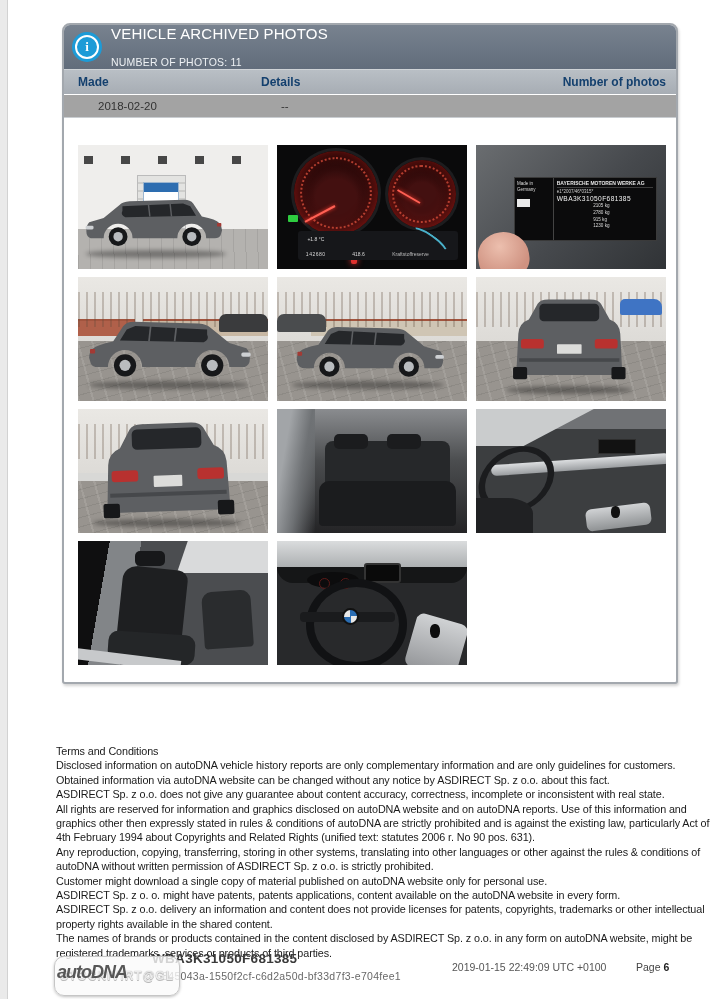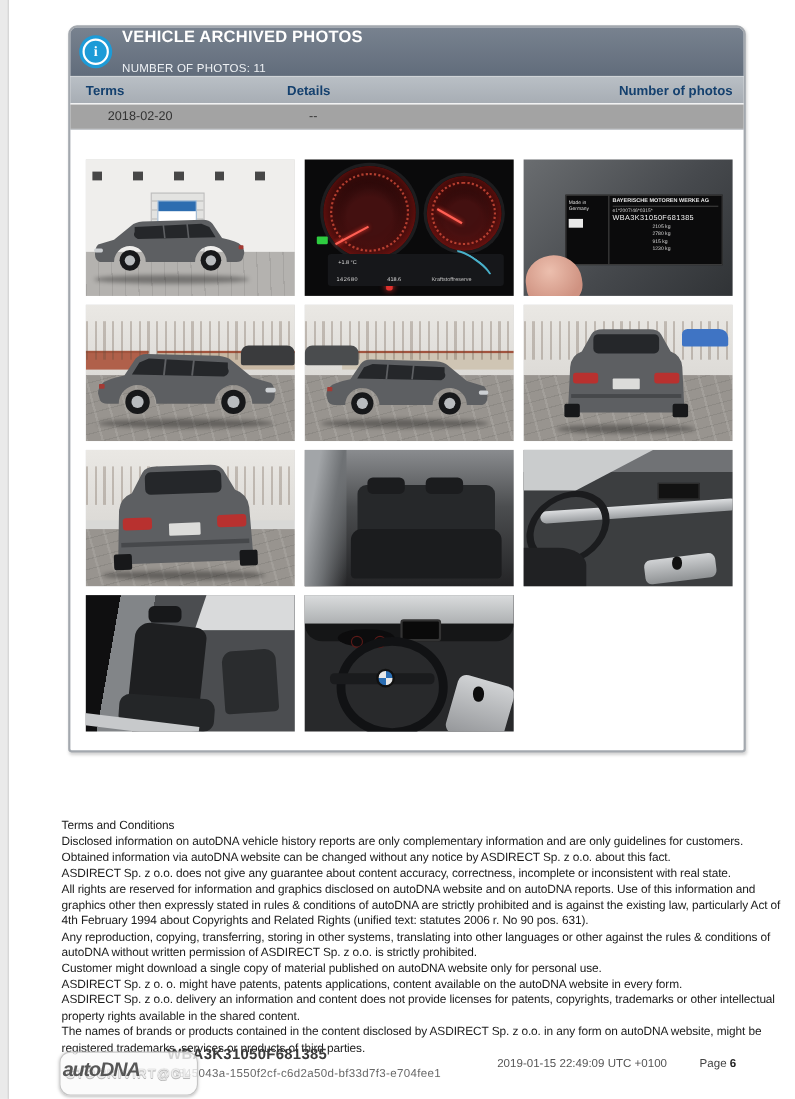--- a/index.html
+++ b/index.html
@@ -15,21 +15,21 @@
   .frame{position:absolute;left:62px;top:23px;width:612px;height:657px;
     background:#fff;border:2px solid #a3a8ae;border-radius:8px 8px 3px 3px;
     box-shadow:1px 2px 3px rgba(0,0,0,.18);}
   .hdr{height:44px;background:linear-gradient(#78828f,#616c7b);
     border-radius:6px 6px 0 0;display:flex;align-items:center;padding:0 8px;gap:9px;}
   .info-disc{width:30px;height:30px;border-radius:50%;background:#1d9bd7;
     display:flex;align-items:center;justify-content:center;flex:0 0 auto;}
   .info-ring{width:20px;height:20px;border-radius:50%;border:2px solid #fff;
     display:flex;align-items:center;justify-content:center;
     color:#fff;font-weight:700;font-size:13px;font-family:"Liberation Serif",serif;}
-  .hdr-title{color:#fff;font-weight:700;font-size:15px;letter-spacing:.2px;line-height:1.1;}
+  .hdr-title{color:#fff;font-weight:400;font-size:15px;letter-spacing:.2px;line-height:1.1;}
   .hdr-sub{color:#eef1f4;font-size:10.5px;margin-top:14px;letter-spacing:.2px;}
 
   .tbl-head,.tbl-row{display:flex;align-items:center;}
   .tbl-head{height:24px;background:linear-gradient(#b9bfc5,#a7adb4);
     border-top:1px solid #cfd3d7;border-bottom:1px solid #fff;
     color:#14406e;font-weight:700;font-size:12px;}
   .tbl-row{height:22px;background:#a3a3a3;font-size:11.5px;color:#333;
     border-bottom:1px solid #c9cdd1;padding-left:20px;}
   .c1{width:183px;padding-left:14px;flex:0 0 auto;}
   .c2{flex:1;}
@@ -215,21 +215,21 @@
     <span class="info-disc">
         <span class="info-ring">i</span>
       </span>
     <span>
       <div class="hdr-title">VEHICLE ARCHIVED PHOTOS</div>
       <div class="hdr-sub">NUMBER OF PHOTOS: 11</div>
     </span>
   </div>
 
   <div class="tbl-head">
-    <span class="c1">Terms</span>
+    <span class="c1">Made</span>
     <span class="c2">Details</span>
     <span class="c3">Number of photos</span>
   </div>
   <div class="tbl-row">
     <span class="c1">2018-02-20</span>
     <span class="c2">--</span>
   </div>
 
   <div class="grid">
 

